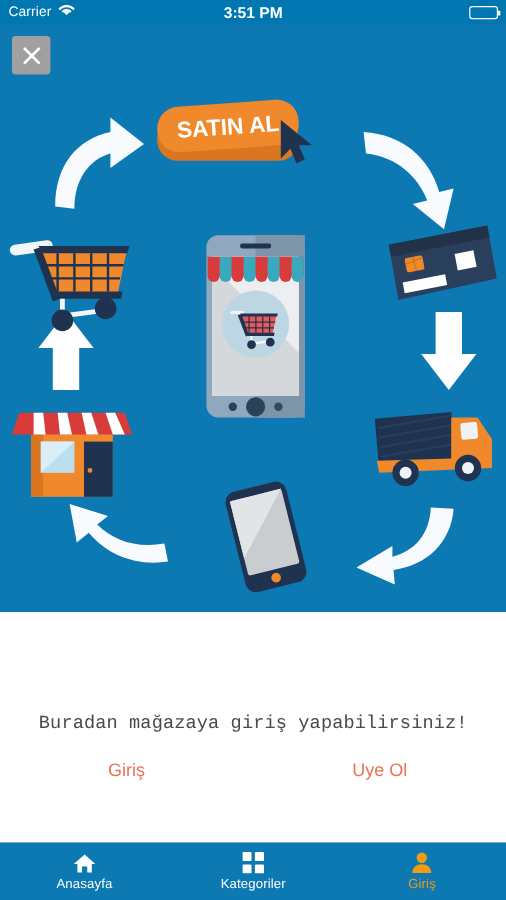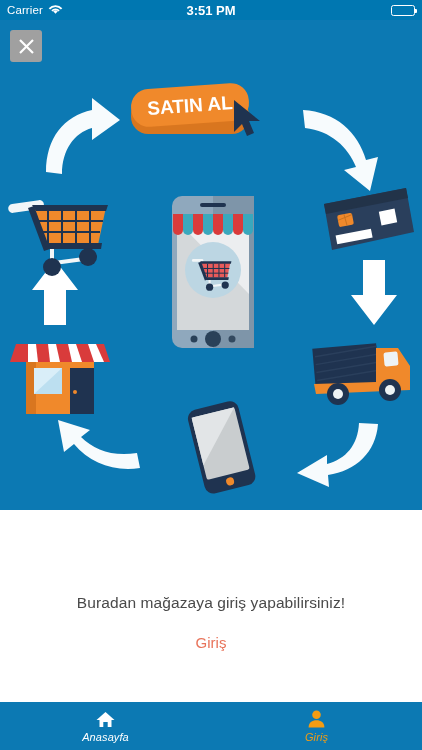--- a/index.html
+++ b/index.html
@@ -106,20 +106,21 @@
     position: relative;
   }
   .prompt-text {
     position: absolute;
     top: 84px;
     left: 0; right: 0;
     text-align: center;
     font-size: 15.5px;
     color: #4a4a4a;
     letter-spacing: .1px;
+    font-family: Liberation Mono, monospace;
   }
   .link-row {
     position: absolute;
     top: 124px;
     left: 0; right: 0;
     display: flex;
   }
   .auth-link {
     flex: 1;
     text-align: center;
@@ -142,21 +143,20 @@
   .tab-item {
     flex: 1;
     display: flex;
     flex-direction: column;
     align-items: center;
     justify-content: center;
     gap: 3px;
     cursor: pointer;
     color: #ffffff;
     height: 100%;
-    font-style: italic;
   }
   .tab-item.active { color: #f39c12; }
   .tab-icon { height: 19px; display: flex; align-items: center; justify-content: center; }
   .tab-icon svg { display: block; }
   .tab-label {
     font-size: 11px;
     letter-spacing: .1px;
     line-height: 1;
   }
 </style>
@@ -357,34 +357,46 @@
       <line x1="2" y1="2" x2="15" y2="15" stroke="#ffffff" stroke-width="2.2"></line>
       <line x1="15" y1="2" x2="2" y2="15" stroke="#ffffff" stroke-width="2.2"></line>
     </svg>
   </button>
 </div>
 
 <div class="content">
   <div class="prompt-text">Buradan mağazaya giriş yapabilirsiniz!</div>
   <div class="link-row">
     <a class="auth-link">Giriş</a>
+    <a class="auth-link">Uye Ol</a>
   </div>
 </div>
 
 <div class="tab-bar">
 
   <div class="tab-item">
     <span class="tab-icon">
       <svg width="19" height="17" viewBox="0 0 19 17">
         <path d="M9.5 1 L18.5 9 L15.5 9 L15.5 16 L11.7 16 L11.7 11 L7.3 11 L7.3 16 L3.5 16 L3.5 9 L0.5 9 Z" fill="currentColor"></path>
       </svg>
     </span>
     <span class="tab-label">Anasayfa</span>
   </div>
 
+  <div class="tab-item">
+    <span class="tab-icon">
+      <svg width="18" height="18" viewBox="0 0 18 18">
+        <rect x="0" y="0" width="7.6" height="7.6" rx="1" fill="currentColor"></rect>
+        <rect x="10.4" y="0" width="7.6" height="7.6" rx="1" fill="currentColor"></rect>
+        <rect x="0" y="10.4" width="7.6" height="7.6" rx="1" fill="currentColor"></rect>
+        <rect x="10.4" y="10.4" width="7.6" height="7.6" rx="1" fill="currentColor"></rect>
+      </svg>
+    </span>
+    <span class="tab-label">Kategoriler</span>
+  </div>
 
 
 
   <div class="tab-item active">
     <span class="tab-icon">
       <svg width="17" height="18" viewBox="0 0 17 18">
         <circle cx="8.5" cy="4.8" r="4.3" fill="currentColor"></circle>
         <path d="M0.6 17.5 C0.6 12.6, 4.1 10.2, 8.5 10.2 C12.9 10.2, 16.4 12.6, 16.4 17.5 Z" fill="currentColor"></path>
       </svg>
     </span>

